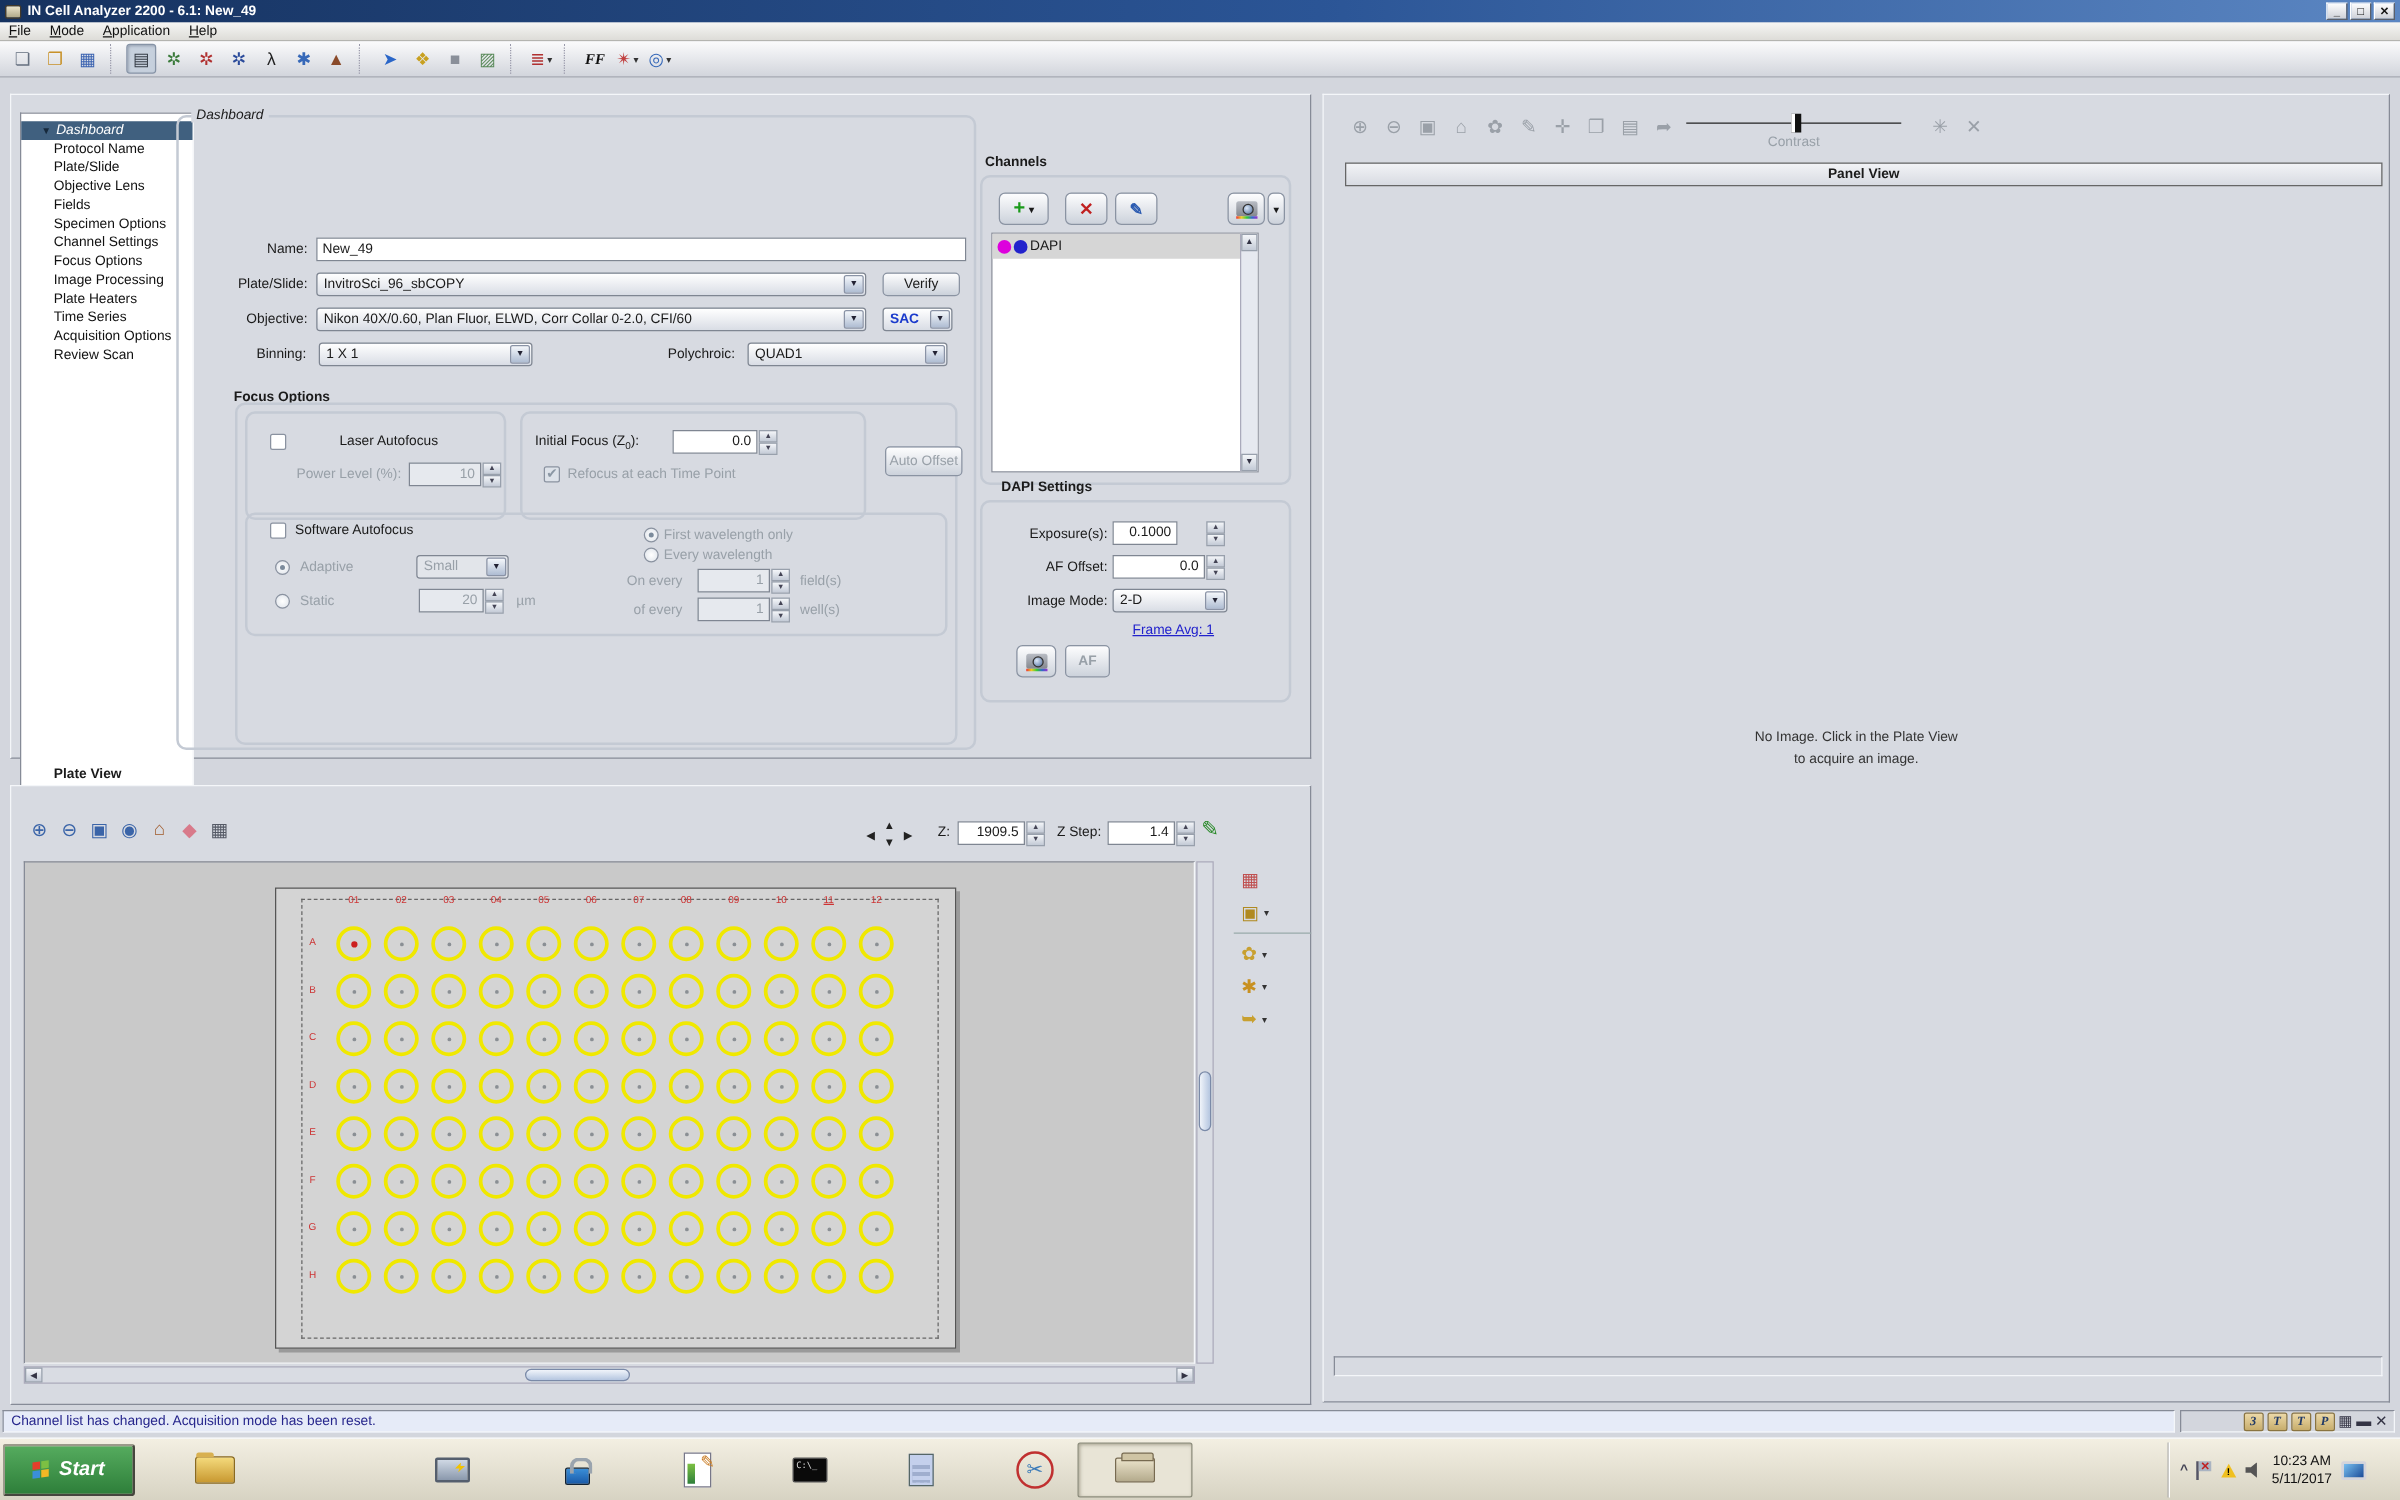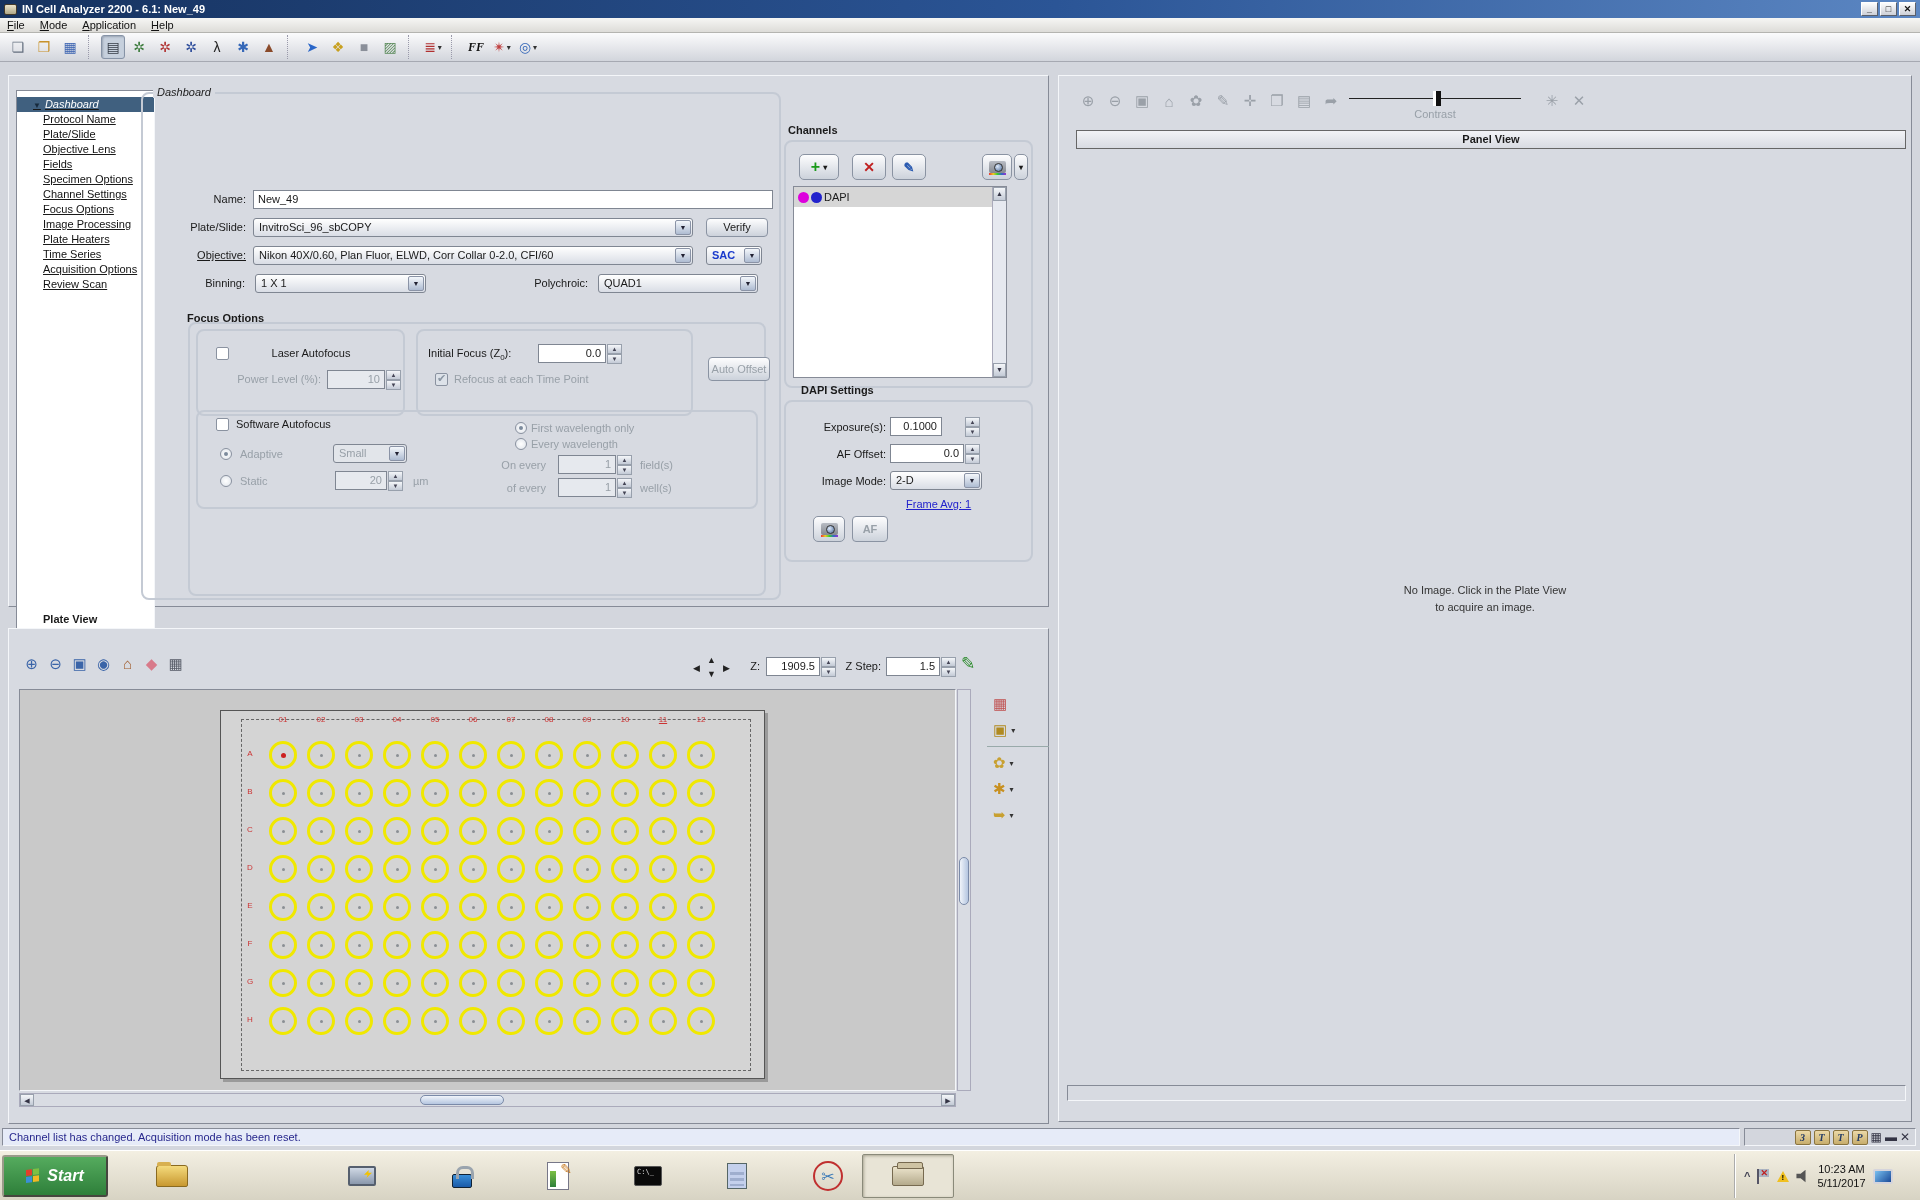--- a/index.html
+++ b/index.html
@@ -42,21 +42,21 @@
   .cb { position:absolute; width:13px; height:13px; background:#fff; border:1px solid #8a92a0; border-radius:2px; }
   .cb.chk::after { content:"✔"; position:absolute; left:1px; top:-2px; font-size:11px; color:#8b97a4; }
   .rb { position:absolute; width:12px; height:12px; border-radius:50%; background:radial-gradient(#fff,#dde2e9); border:1px solid #8a92a0; }
   .rb.on::after { content:""; position:absolute; left:3px; top:3px; width:4px; height:4px; border-radius:50%; background:#7c8b9c; }
   .dis { color:#98a0a8 !important; }
   .group { position:absolute; border:2px solid #c4cad4; border-radius:8px; }
   .legend { position:absolute; background:#d7dae1; padding:0 4px; font-weight:bold; }
 
   
   #acq-panel { position:absolute; left:8px; top:75px; width:1041px; height:532px; }
-  #sidebar { position:absolute; left:7px; top:14px; width:139px; height:584px; background:#fff;text-decoration:underline; }
+  #sidebar { position:absolute; left:7px; top:14px; width:139px; height:584px; background:#fff; }
   #sidebar-list { padding-top:6px; }
   .side-item { height:15px; line-height:15px; padding-left:26px; white-space:nowrap; color:#111; }
   .side-item.sel { background:#40607f; color:#fff; font-style:italic; padding-left:16px; }
   .side-item .tri { color:#16293c; font-size:8px; margin-right:4px; }
 
   #dash-box { position:absolute; left:132px; top:16px; width:640px; height:508px; border:2px solid #c4cad4; border-radius:8px; }
   #dash-legend { top:-8px; left:10px; font-weight:normal; font-style:italic; background:#d7dae1; position:absolute; padding:0 4px; }
 
   #focus-box   { left:45px;  top:228px; width:578px; height:274px; }
   #laser-box   { left:53px;  top:235px; width:209px; height:87px;  }
@@ -288,21 +288,21 @@
     <div class="flabel" style="left:8px;top:96px;width:95px;">Name:</div>
     <div class="input" style="left:110px;top:96px;width:520px;">New_49</div>
 
     <div class="flabel" style="left:8px;top:124px;width:95px;">Plate/Slide:</div>
     <div class="combo" style="left:110px;top:124px;width:440px;">
       <span>InvitroSci_96_sbCOPY</span>
       <span class="arr">▼</span>
     </div>
     <div class="btn" style="left:563px;top:124px;width:62px;height:19px;">Verify</div>
 
-    <div class="flabel" style="left:8px;top:152px;width:95px;text-decoration:underline;">Objective:</div>
+    <div class="flabel" style="left:8px;top:152px;width:95px;">Objective:</div>
     <div class="combo" style="left:110px;top:152px;width:440px;">
       <span>Nikon 40X/0.60, Plan Fluor, ELWD, Corr Collar 0-2.0, CFI/60</span>
       <span class="arr">▼</span>
     </div>
     <div class="combo" style="left:563px;top:152px;width:56px;font-weight:bold;color:#1a3acc;">
       <span>SAC</span>
       <span class="arr">▼</span>
     </div>
 
     <div class="flabel" style="left:8px;top:180px;width:94px;">Binning:</div>
@@ -472,21 +472,21 @@
       <span style="left:14px;top:12px;">▼</span>
       <span style="left:30px;top:6px;">▶</span>
     </div>
     <div class="flabel" style="left:737px;top:28px;width:14px;">Z:</div>
     <div class="numfield" style="left:757px;top:28px;width:54px;">1909.5</div>
     <span class="spin" style="left:812px;top:28px;">
         <i>▲</i>
         <i>▼</i>
       </span>
     <div class="flabel" style="left:832px;top:28px;width:40px;">Z Step:</div>
-    <div class="numfield" style="left:877px;top:28px;width:54px;">1.5</div>
+    <div class="numfield" style="left:877px;top:28px;width:54px;">1.4</div>
     <span class="spin" style="left:932px;top:28px;">
         <i>▲</i>
         <i>▼</i>
       </span>
     <span style="position:absolute;left:952px;top:24px;font-size:17px;color:#2a8a2a;">✎</span>
 
     <div id="plate-canvas" class="sunken">
       <div id="plate-rect">
         <div id="plate-dashed"></div>
       <div class="pl-col" style="left: 53px; top: 4px; color: rgb(204, 51, 51);">01</div>

